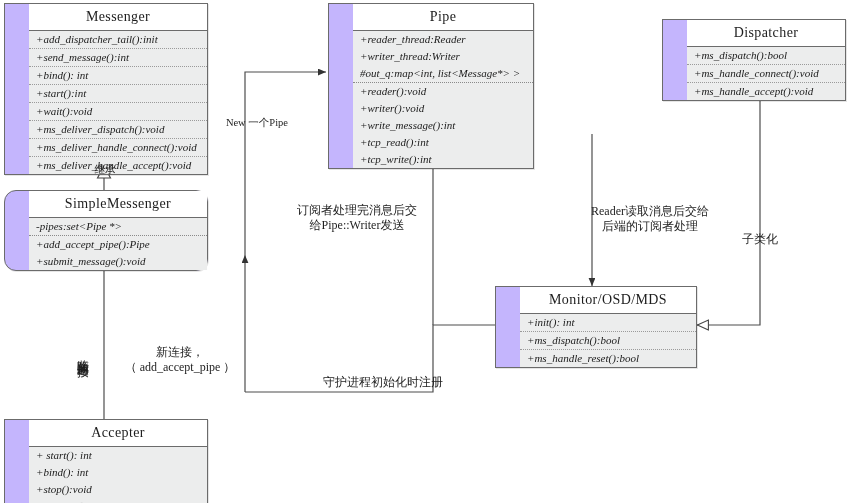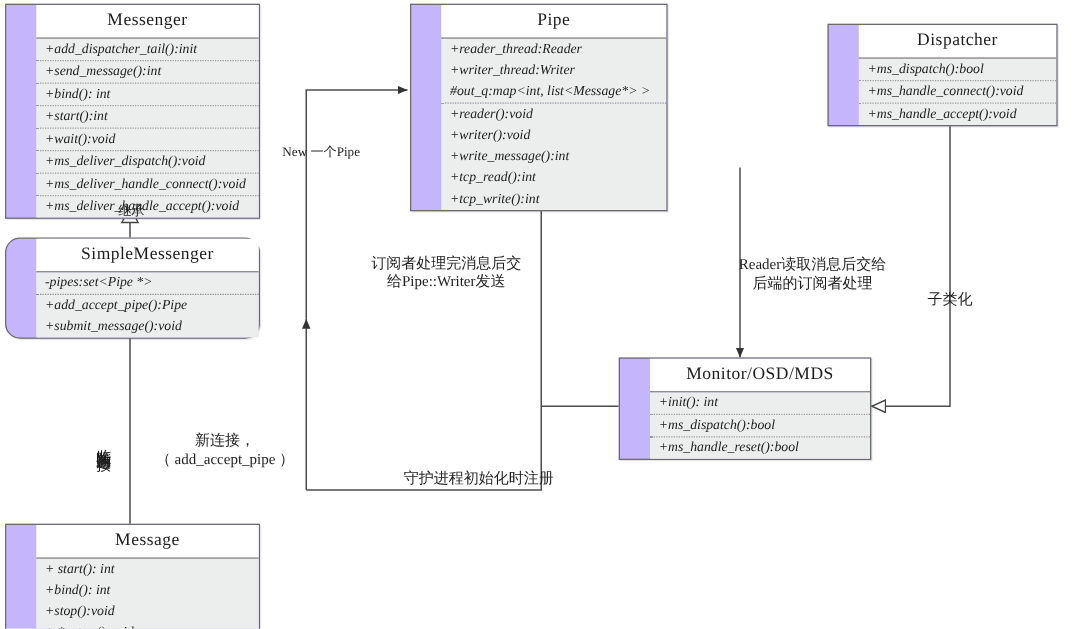--- a/index.html
+++ b/index.html
@@ -177,21 +177,21 @@
   <div class="umlbox" id="box-monitor" style="left:495px; top:286px; width:202px;">
     <div class="uml-title">Monitor/OSD/MDS</div>
     <div class="uml-section ops">
       <div class="uml-row">+init(): int</div>
       <div class="uml-row">+ms_dispatch():bool</div>
       <div class="uml-row">+ms_handle_reset():bool</div>
     </div>
   </div>
 
   <div class="umlbox" id="box-accepter" style="left:4px; top:419px; width:204px;">
-    <div class="uml-title">Message</div>
+    <div class="uml-title">Accepter</div>
     <div class="uml-section ops plain">
       <div class="uml-row">+ start(): int</div>
       <div class="uml-row">+bind(): int</div>
       <div class="uml-row">+stop():void</div>
       <div class="uml-row">+ *entry ():void</div>
     </div>
   </div>
 
   <div class="lbl small" style="left:210px; top:116px; width:78px; text-align:right;">New 一个Pipe</div>
 

